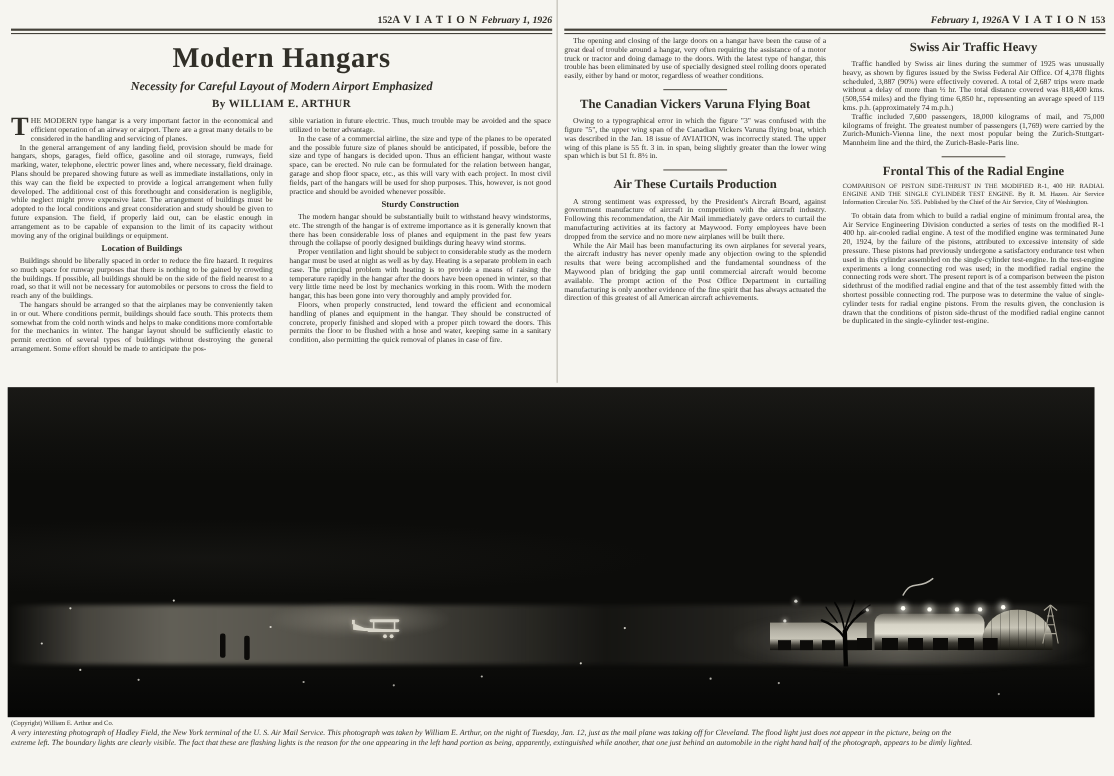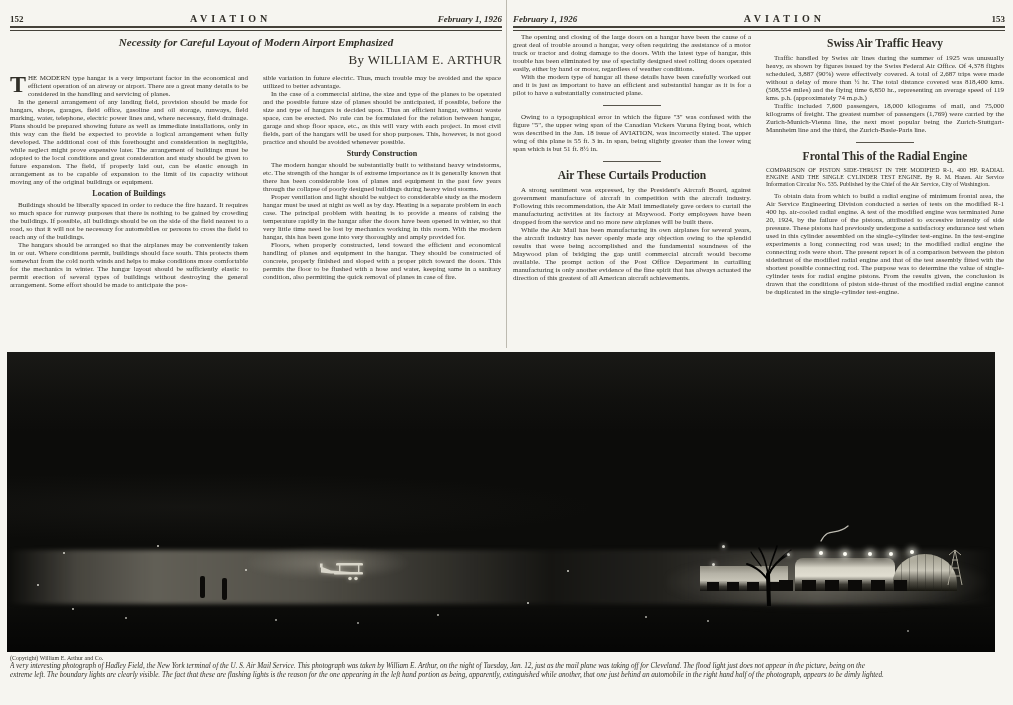--- a/index.html
+++ b/index.html
@@ -11,29 +11,29 @@
     overflow:hidden;
   }
   .spread { position:relative; width:1013px; height:705px; }
 
   
   .page { position:absolute; top:0; width:492px; }
   .page.left  { left:10px; }
   .page.right { left:513px; }
   .gutter-line { position:absolute; left:506px; top:0; width:1px; height:348px; background:#bdbab0; }
 
-  .pg-header { display:flex; justify-content:space-between; align-items:baseline; padding-top:13px; }
+  .pg-header { display:flex; justify-content:flex-end; align-items:baseline; padding-top:13px;margin-left:28px; }
   .pg-num  { font-size:9px; font-weight:bold; }
   .journal { font-size:10px; font-weight:bold; letter-spacing:4px; }
   .pg-date { font-size:9px; font-weight:bold; font-style:italic; }
   .header-rule { height:2px; border-top:2px solid #45423a; border-bottom:1px solid #45423a; margin-top:2px; }
 
   .title    { text-align:center; font-size:26px; font-weight:bold; margin-top:7px; letter-spacing:0.5px; }
   .subtitle { text-align:center; font-style:italic; font-weight:bold; font-size:11px; margin-top:5px; }
-  .byline   { text-align:right; font-size:13px; margin-top:4px; letter-spacing:0.4px; }
+  .byline   { text-align:center; font-size:10px; margin-top:4px; letter-spacing:0.4px;font-weight:bold; }
 
   .columns { display:flex; gap:15px; }
   .page.left  .columns { margin-top:6px; }
   .page.right .columns { margin-top:2px; }
   .col { width:238px; text-align:justify; font-size:7px; line-height:8px; overflow:hidden; }
   .page.left  .col { height:253px; }
   .page.right .col { height:319px; }
 
   p.body-p { margin:0; }
   p.indent { text-indent:8px; }
@@ -92,20 +92,21 @@
 <div class="spread">
 
   <div class="page left">
     <div class="pg-header">
       <span class="pg-num">152</span>
       <span class="journal">AVIATION</span>
       <span class="pg-date">February 1, 1926</span>
     </div>
     <div class="header-rule"></div>
 
+    <div class="title">Modern Hangars</div>
     <div class="subtitle">Necessity for Careful Layout of Modern Airport Emphasized</div>
     <div class="byline">By WILLIAM E. ARTHUR</div>
 
     <div class="columns">
       <div class="col">
         <p class="body-p"><span class="dropcap">T</span><span>HE MODERN type hangar is a very important factor in the economical and efficient operation of an airway or airport.  There are a great many details to be considered in the handling and servicing of planes.</span></p>
         <p class="body-p indent">In the general arrangement of any landing field, provision should be made for hangars, shops, garages, field office, gasoline and oil storage, runways, field marking, water, telephone, electric power lines and, where necessary, field drainage. Plans should be prepared showing future as well as immediate installations, only in this way can the field be expected to provide a logical arrangement when fully developed.  The additional cost of this forethought and consideration is negligible, while neglect might prove expensive later.  The arrangement of buildings must be adopted to the local conditions and great consideration and study should be given to future expansion.  The field, if properly laid out, can be elastic enough in arrangement as to be capable of expansion to the limit of its capacity without moving any of the original buildings or equipment.</p>
         <div class="sechead">Location of Buildings</div>
         <p class="body-p indent">Buildings should be liberally spaced in order to reduce the fire hazard.  It requires so much space for runway purposes that there is nothing to be gained by crowding the buildings. If possible, all buildings should be on the side of the field nearest to a road, so that it will not be necessary for automobiles or persons to cross the field to reach any of the buildings.</p>
         <p class="body-p indent">The hangars should be arranged so that the airplanes may be conveniently taken in or out.  Where conditions permit, buildings should face south.  This protects them somewhat from the cold north winds and helps to make conditions more comfortable for the mechanics in winter.  The hangar layout should be sufficiently elastic to permit erection of several types of buildings without destroying the general arrangement.  Some effort should be made to anticipate the pos-</p>
@@ -127,22 +128,22 @@
     <div class="pg-header">
       <span class="pg-date">February 1, 1926</span>
       <span class="journal">AVIATION</span>
       <span class="pg-num">153</span>
     </div>
     <div class="header-rule"></div>
 
     <div class="columns">
       <div class="col">
         <p class="body-p indent">The opening and closing of the large doors on a hangar have been the cause of a great deal of trouble around a hangar, very often requiring the assistance of a motor truck or tractor and doing damage to the doors.  With the latest type of hangar, this trouble has been eliminated by use of specially designed steel rolling doors operated easily, either by hand or motor, regardless of weather conditions.</p>
-        <p class="body-p indent">With the modern type of hangar all these details have been carefully worked out and it is just as important to have an efficient and substantial hangar as it is for a pilot to have a substantially constructed plane.</p>
         <div class="divider"></div>
+        <div class="art-head">The Canadian Vickers Varuna Flying Boat</div>
         <p class="body-p indent">Owing to a typographical error in which the figure "3" was confused with the figure "5", the upper wing span of the Canadian Vickers Varuna flying boat, which was described in the Jan. 18 issue of AVIATION, was incorrectly stated. The upper wing of this plane is 55 ft. 3 in. in span, being slightly greater than the lower wing span which is but 51 ft. 8½ in.</p>
         <div class="divider"></div>
         <div class="art-head">Air These Curtails Production</div>
         <p class="body-p indent">A strong sentiment was expressed, by the President's Aircraft Board, against government manufacture of aircraft in competition with the aircraft industry.  Following this recommendation, the Air Mail immediately gave orders to curtail the manufacturing activities at its factory at Maywood.  Forty employees have been dropped from the service and no more new airplanes will be built there.</p>
         <p class="body-p indent">While the Air Mail has been manufacturing its own airplanes for several years, the aircraft industry has never openly made any objection owing to the splendid results that were being accomplished and the fundamental soundness of the Maywood plan of bridging the gap until commercial aircraft would become available.  The prompt action of the Post Office Department in curtailing manufacturing is only another evidence of the fine spirit that has always actuated the direction of this greatest of all American aircraft achievements.</p>
       </div>
       <div class="col">
         <div class="art-head">Swiss Air Traffic Heavy</div>
         <p class="body-p indent">Traffic handled by Swiss air lines during the summer of 1925 was unusually heavy, as shown by figures issued by the Swiss Federal Air Office.  Of 4,378 flights scheduled, 3,887 (90%) were effectively covered.  A total of 2,687 trips were made without a delay of more than ½ hr.  The total distance covered was 818,400 kms. (508,554 miles) and the flying time 6,850 hr., representing an average speed of 119 kms. p.h. (approximately 74 m.p.h.)</p>
         <p class="body-p indent">Traffic included 7,600 passengers, 18,000 kilograms of mail, and 75,000 kilograms of freight.  The greatest number of passengers (1,769) were carried by the Zurich-Munich-Vienna line, the next most popular being the Zurich-Stuttgart-Mannheim line and the third, the Zurich-Basle-Paris line.</p>

